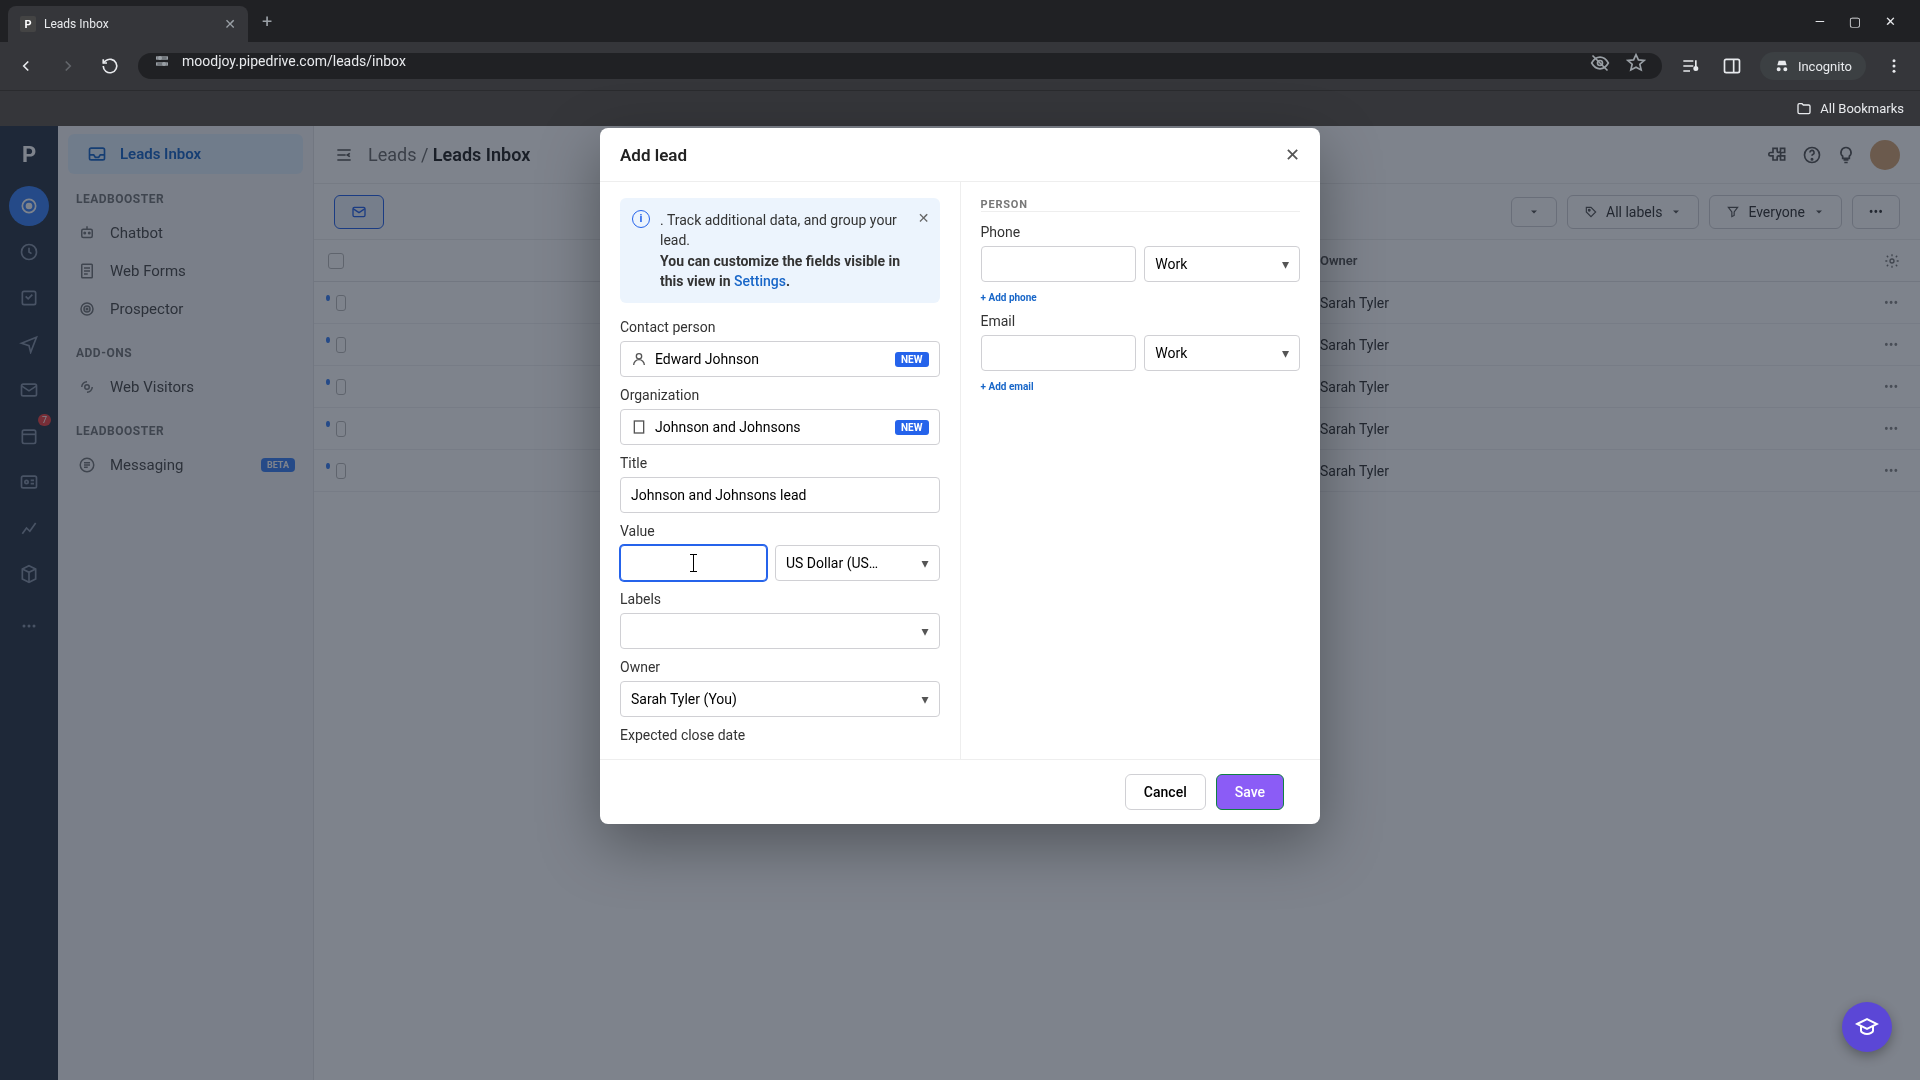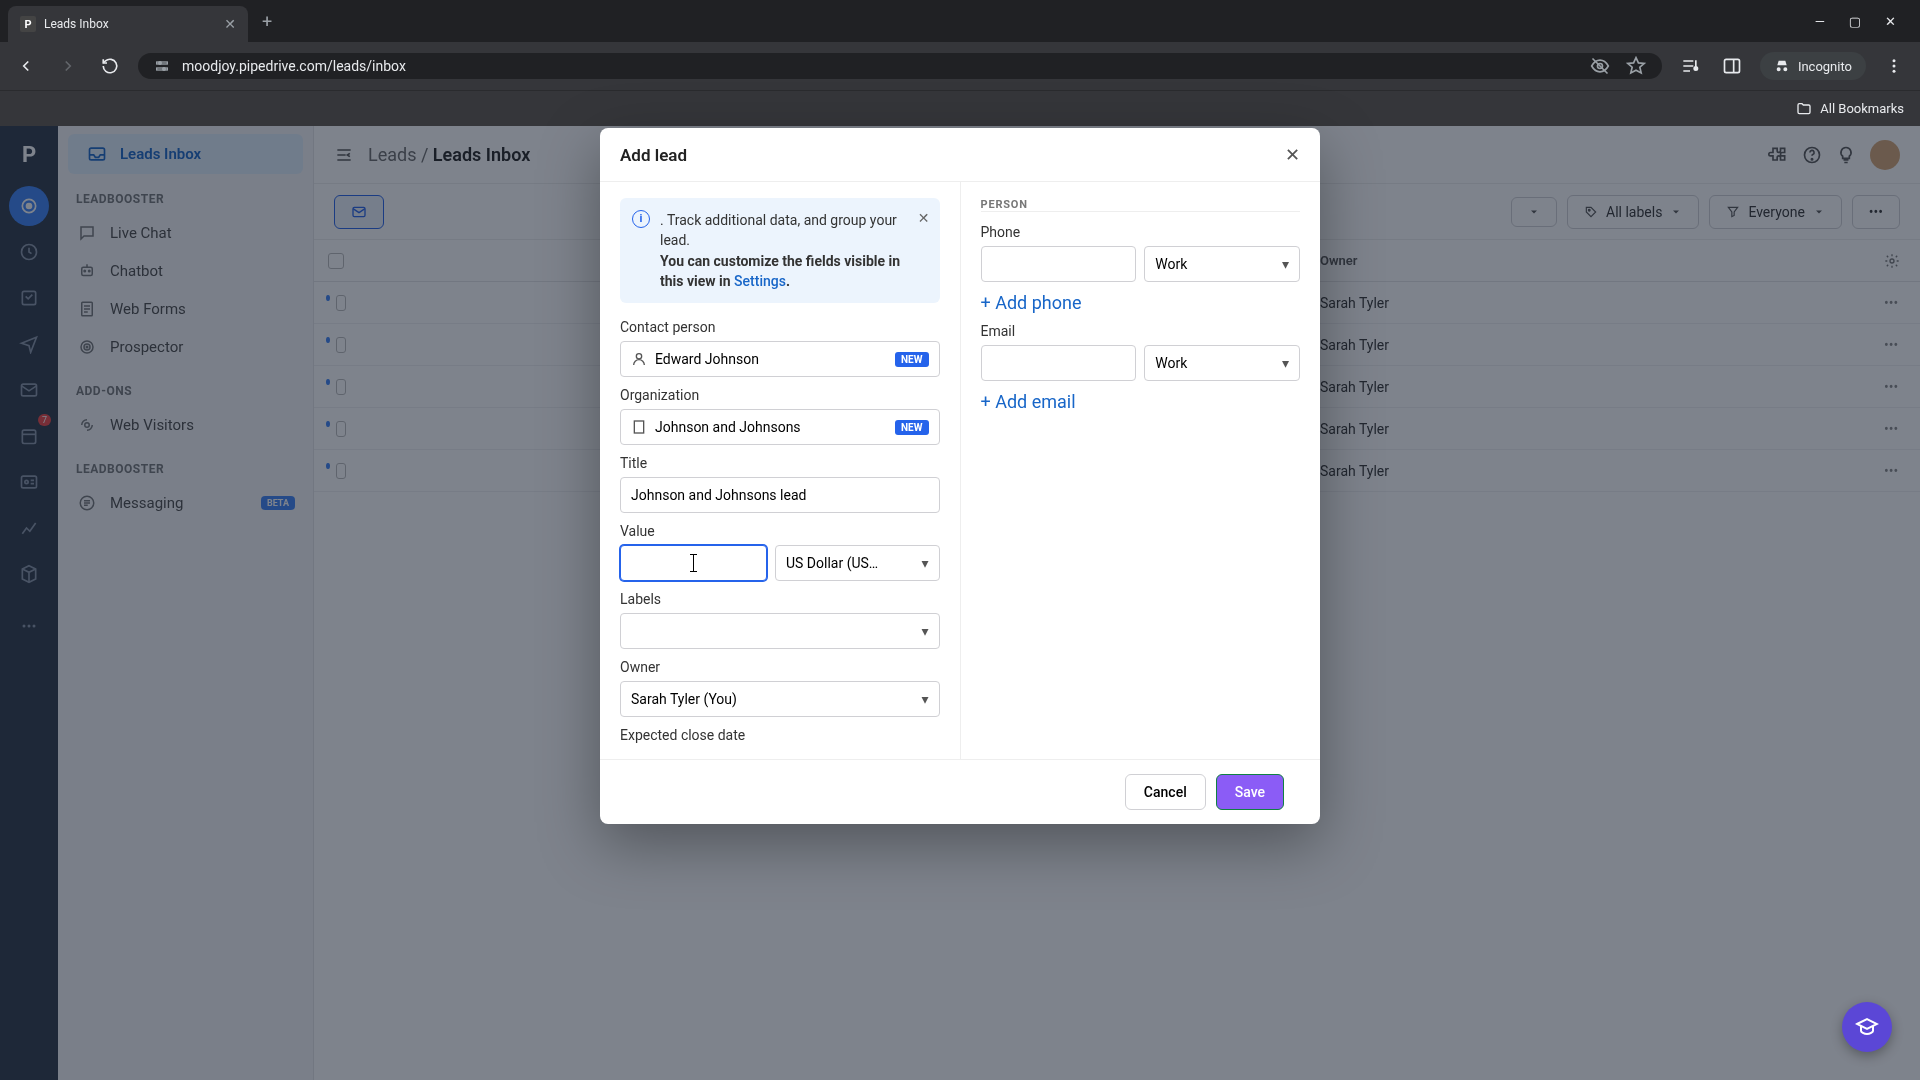--- a/index.html
+++ b/index.html
@@ -12,21 +12,21 @@
 .tab .favicon { width: 16px; height: 16px; background: #444; border-radius: 2px; display: flex; align-items: center; justify-content: center; color: #fff; font-size: 11px; font-weight: bold; }
 .tab-title { color: #e8eaed; font-size: 12px; flex: 1; }
 .tab-close { color: #9aa0a6; cursor: pointer; font-size: 14px; }
 .new-tab { color: #9aa0a6; font-size: 18px; padding: 0 10px; cursor: pointer; }
 .win-controls { margin-left: auto; display: flex; gap: 24px; padding-right: 16px; color: #e8eaed; }
 .win-controls span { cursor: pointer; font-size: 13px; }
 
 .addr-bar { height: 48px; background: #35363a; display: flex; align-items: center; padding: 0 12px; gap: 14px; }
 .nav-btn { color: #9aa0a6; cursor: pointer; display: flex; align-items: center; justify-content: center; width: 28px; height: 28px; }
 .nav-btn.disabled { opacity: .45; }
-.url-box { flex: 1; background: #202124; border-radius: 20px; height: 26px; display: flex; align-items: center; padding: 0 16px; gap: 12px; color: #9aa0a6; font-size: 14px; }
+.url-box { flex: 1; background: #202124; border-radius: 20px; height: 26px; display: flex; align-items: flex-start; padding: 0 16px; gap: 12px; color: #9aa0a6; font-size: 14px; }
 .url-text { color: #e8eaed; }
 .url-right { margin-left: auto; display: flex; gap: 16px; align-items: center; }
 .incognito-pill { background: #3c4043; border-radius: 18px; padding: 6px 14px; display: flex; align-items: center; gap: 8px; color: #e8eaed; font-size: 13px; }
 .bookmarks-bar { height: 36px; background: #35363a; border-top: 1px solid #2a2b2e; display: flex; align-items: center; justify-content: flex-end; padding: 0 16px; color: #e8eaed; font-size: 13px; gap: 8px; }
 
 
 .app { position: relative; height: calc(1080px - 42px - 48px - 36px); background: #fff; display: flex; }
 .dimmer { position: absolute; inset: 0; background: rgba(20,30,45,0.55); z-index: 5; }
 
 .rail { width: 58px; background: #2a3646; display: flex; flex-direction: column; align-items: center; padding-top: 10px; gap: 6px; }
@@ -75,21 +75,21 @@
 .info-banner .info-i { position: absolute; left: 12px; top: 12px; width: 18px; height: 18px; border: 1.5px solid #2563eb; border-radius: 50%; color: #2563eb; font-size: 11px; display: flex; align-items: center; justify-content: center; font-weight: bold; }
 .info-banner a { color: #1866c8; font-weight: 500; }
 .info-banner .banner-x { position: absolute; right: 10px; top: 10px; color: #666; cursor: pointer; }
 .fld-label { font-size: 14px; color: #333; margin-bottom: 6px; margin-top: 10px; }
 .fld-input { width: 100%; border: 1px solid #d0d0d4; border-radius: 4px; height: 36px; padding: 0 10px; font-size: 14px; display: flex; align-items: center; gap: 8px; background: #fff; position: relative; }
 .fld-input.focus { border-color: #2563eb; box-shadow: 0 0 0 1px #2563eb; }
 .new-badge { background: #2563eb; color: #fff; font-size: 10px; font-weight: 700; padding: 2px 6px; border-radius: 3px; margin-left: auto; }
 .fld-row { display: flex; gap: 8px; }
 .caret { margin-left: auto; color: #555; }
 .section-h { font-size: 11px; font-weight: 700; letter-spacing: .8px; color: #777; margin-bottom: 12px; border-bottom: 1px solid #eee; }
-.link-add { color: #1866c8; font-size: 18px; font-weight: 400; margin-top: 10px; cursor: pointer; }
+.link-add { color: #1866c8; font-size: 10px; font-weight: 700; margin-top: 10px; cursor: pointer; }
 .modal-foot { display: flex; justify-content: flex-end; gap: 10px; padding: 14px 36px; border-top: 1px solid #eee; }
 .btn { border-radius: 6px; padding: 9px 18px; font-size: 14px; font-weight: 500; cursor: pointer; border: 1px solid #d0d0d4; background: #fff; }
 .btn.primary { background: #8b5cf6; color: #fff; border-color: #118043; }
 
 .help-fab { position: absolute; right: 28px; bottom: 28px; width: 50px; height: 50px; border-radius: 50%; background: #5b47d6; display: flex; align-items: center; justify-content: center; color: #fff; z-index: 20; box-shadow: 0 4px 12px rgba(0,0,0,.3); }
 .text-cursor { width: 1px; height: 18px; position: relative; }
 .text-cursor::before, .text-cursor::after { content: ''; position: absolute; left: -3px; width: 7px; height: 1px; background: #000; }
 .text-cursor::before { top: 0; }
 .text-cursor::after { bottom: 0; }
 .text-cursor .bar { position: absolute; left: 0; top: 0; bottom: 0; width: 1px; background: #000; }
@@ -254,28 +254,20 @@
     <div class="sidebar-item active">
       <span class="icon-box">
           <svg width="20" height="20" viewBox="0 0 24 24" fill="none" stroke="currentColor" stroke-width="2">
             <rect x="3" y="5" width="18" height="14" rx="2"></rect>
             <path d="M3 13h5l2 3h4l2-3h5"></path>
           </svg>
         </span>
       <span>Leads Inbox</span>
     </div>
     <div class="sidebar-heading">LEADBOOSTER</div>
-    <div class="sidebar-item">
-        <span class="icon-box">
-          <svg width="18" height="18" viewBox="0 0 24 24" fill="none" stroke="currentColor" stroke-width="2">
-            <path d="M4 4h16v12H8l-4 4V4z"></path>
-          </svg>
-        </span>
-        <span>Live Chat</span>
-      </div>
     <div class="sidebar-item">
         <span class="icon-box">
           <svg width="18" height="18" viewBox="0 0 24 24" fill="none" stroke="currentColor" stroke-width="2">
             <rect x="5" y="7" width="14" height="11" rx="2"></rect>
             <circle cx="9" cy="12" r="1" fill="currentColor"></circle>
             <circle cx="15" cy="12" r="1" fill="currentColor"></circle>
             <line x1="12" y1="3" x2="12" y2="7"></line>
           </svg>
         </span>
         <span>Chatbot</span>

